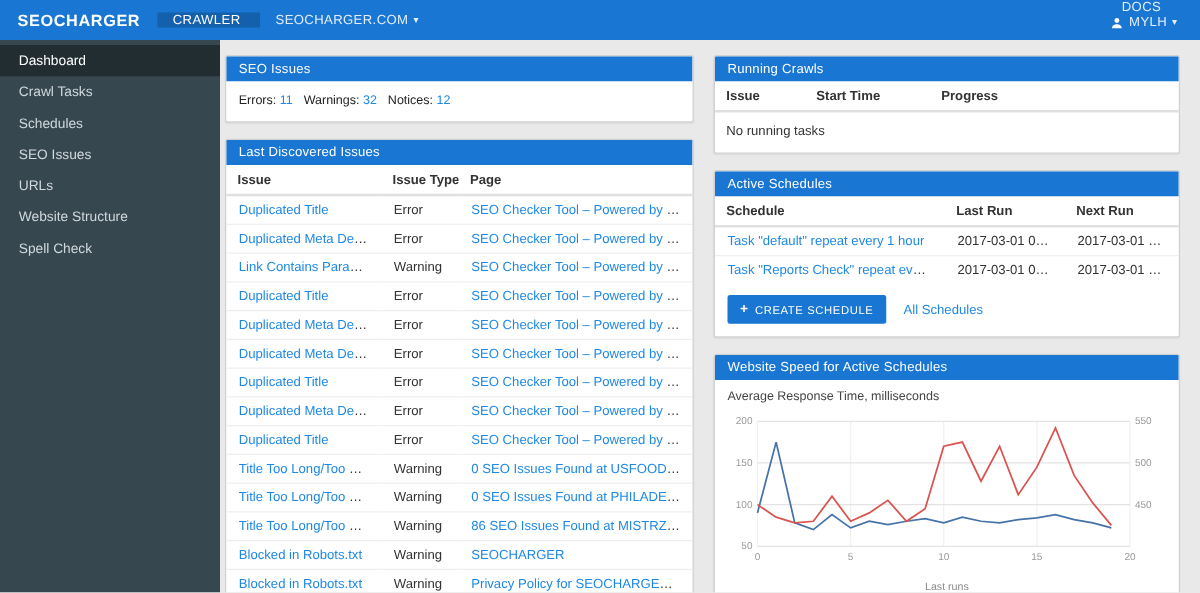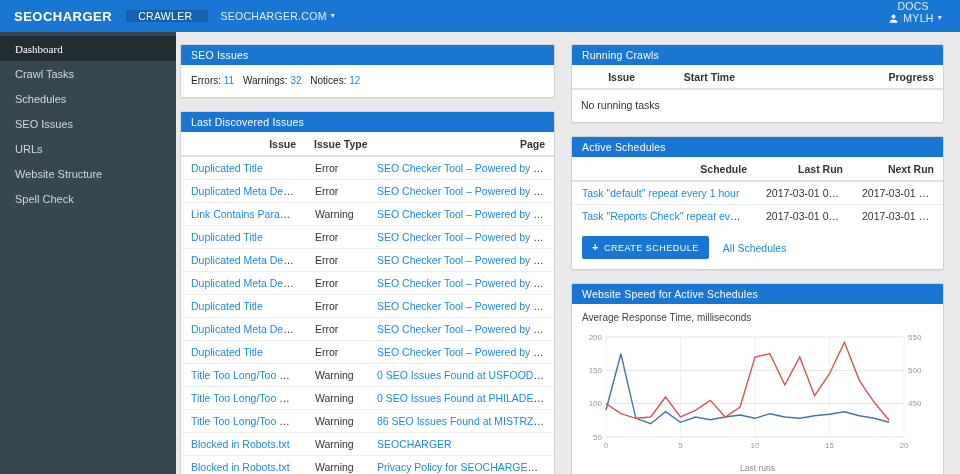--- a/index.html
+++ b/index.html
@@ -13,35 +13,35 @@
   .nav-right { margin-left:auto; padding-right:6px;flex-direction:column; }
   .nav-item { display:flex; align-items:center; gap:4px; padding:0 12px; font-size:10.5px; color:#e3eefc; text-decoration:none; cursor:pointer; letter-spacing:.3px; }
   .nav-item.active { background:rgba(0,0,0,.18); color:#fff; }
   .caret { font-size:8px; line-height:1; }
   .user-ico { display:flex; align-items:center; }
 
   
   .page { display:flex; height:442px; }
   .sidebar { width:176px; background:#37474f; padding-top:4px; flex:none; }
   .side-item { display:block; padding:6.5px 15px; font-size:11px; color:#cfd8dc; text-decoration:none; cursor:pointer; }
-  .side-item.active { background:#222d32; color:#fff;font-family:Liberation Serif, serif; }
+  .side-item.active { background:#222d32; color:#fff; }
   .main { flex:1; display:flex; gap:16px; padding:12px 16px 0 4px; overflow:hidden; }
   .col-left { width:375px; flex:none; }
   .col-right { flex:1; min-width:0; }
 
   
   .panel { background:#fff; border:1px solid #d2d2d2; border-radius:2px; margin-bottom:13px; box-shadow:0 1px 1px rgba(0,0,0,.06); overflow:hidden; }
   .panel-header { background:#1976d2; color:#fff; font-size:10.5px; padding:4px 10px; min-height:18px; letter-spacing:.2px; }
 
   .counts { padding:10px 10px 11px; font-size:10px; color:#222; }
   .counts .num { color:#1e88e5; cursor:pointer; text-decoration:none; }
   .counts .grp { margin-right:6px; }
 
   table { width:100%; border-collapse:collapse; font-size:10.5px; color:#333; table-layout:fixed; }
-  th { text-align:right; font-weight:bold; padding:6px 9px 5px; border-bottom:2px solid #e0e0e0; white-space:nowrap; overflow:hidden; }
+  th { text-align:left; font-weight:bold; padding:6px 9px 5px; border-bottom:2px solid #e0e0e0; white-space:nowrap; overflow:hidden; }
   td { padding:5px 10px; border-bottom:1px solid #efefef; white-space:nowrap; overflow:hidden; text-overflow:ellipsis; }
   tr:last-child td { border-bottom:none; }
   a.link { color:#1e88e5; text-decoration:none; cursor:pointer; }
   .empty-cell { color:#333; padding:9px 9px 11px; }
 
   .sched-footer { display:flex; align-items:center; gap:14px; padding:9px 10px 10px; }
   .btn-create { background:#1976d2; color:#fff; border:none; border-radius:2px; font-size:9px; font-family:"Liberation Sans",sans-serif; letter-spacing:.5px; padding:6px 10px; display:inline-flex; align-items:center; gap:5px; cursor:pointer; }
   .btn-create .plus { font-size:11px; font-weight:bold; line-height:1; }
   .all-link { font-size:10.5px; }
 

